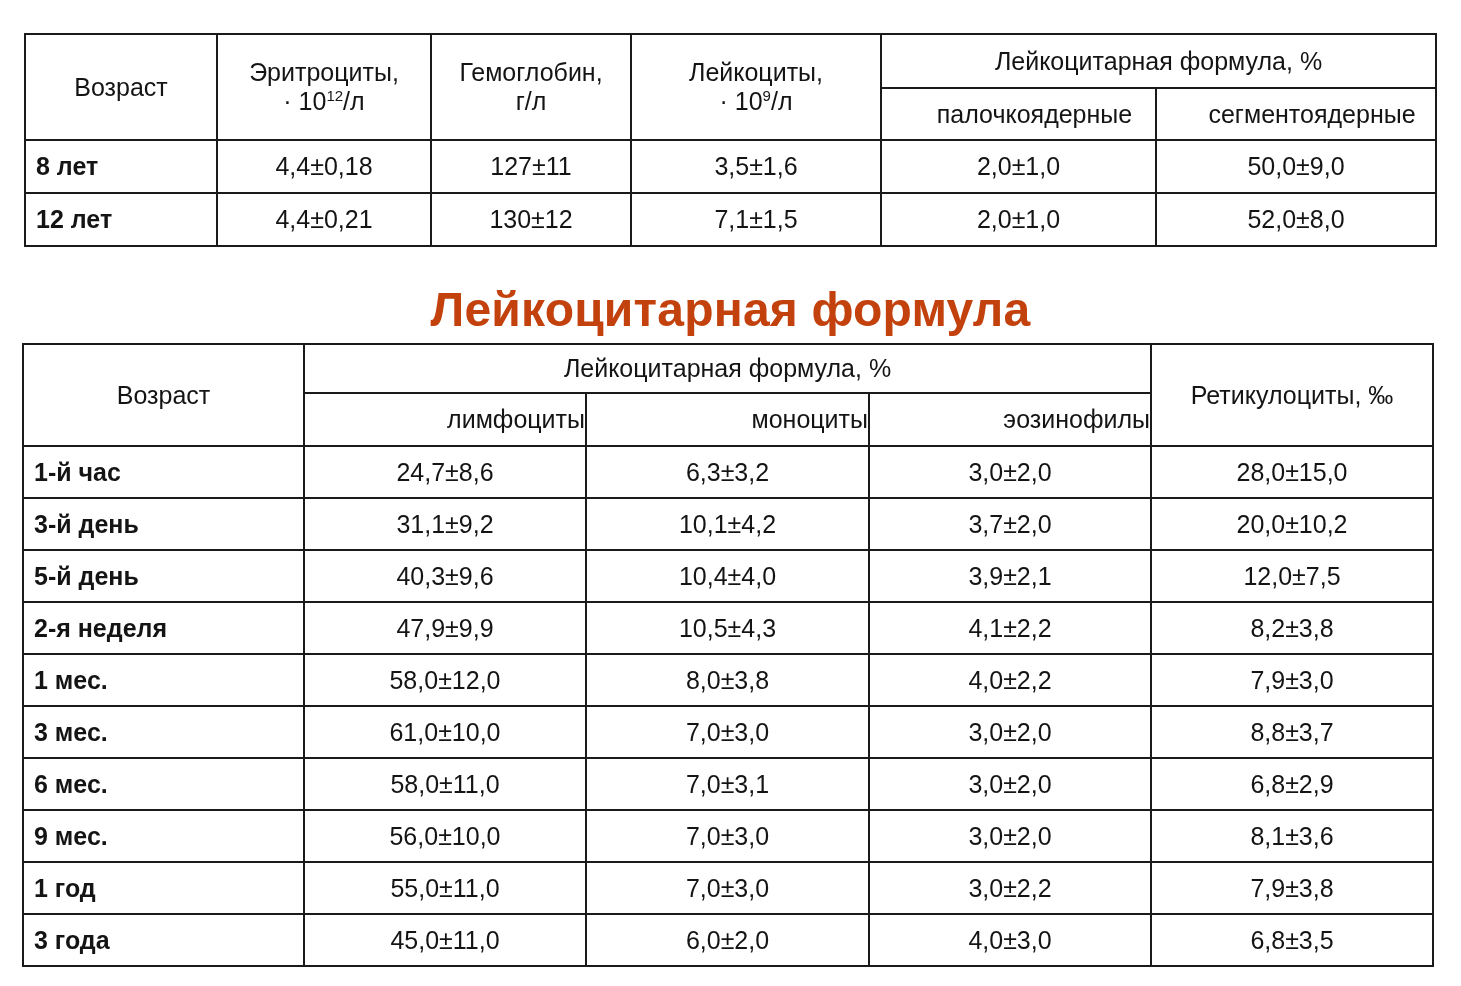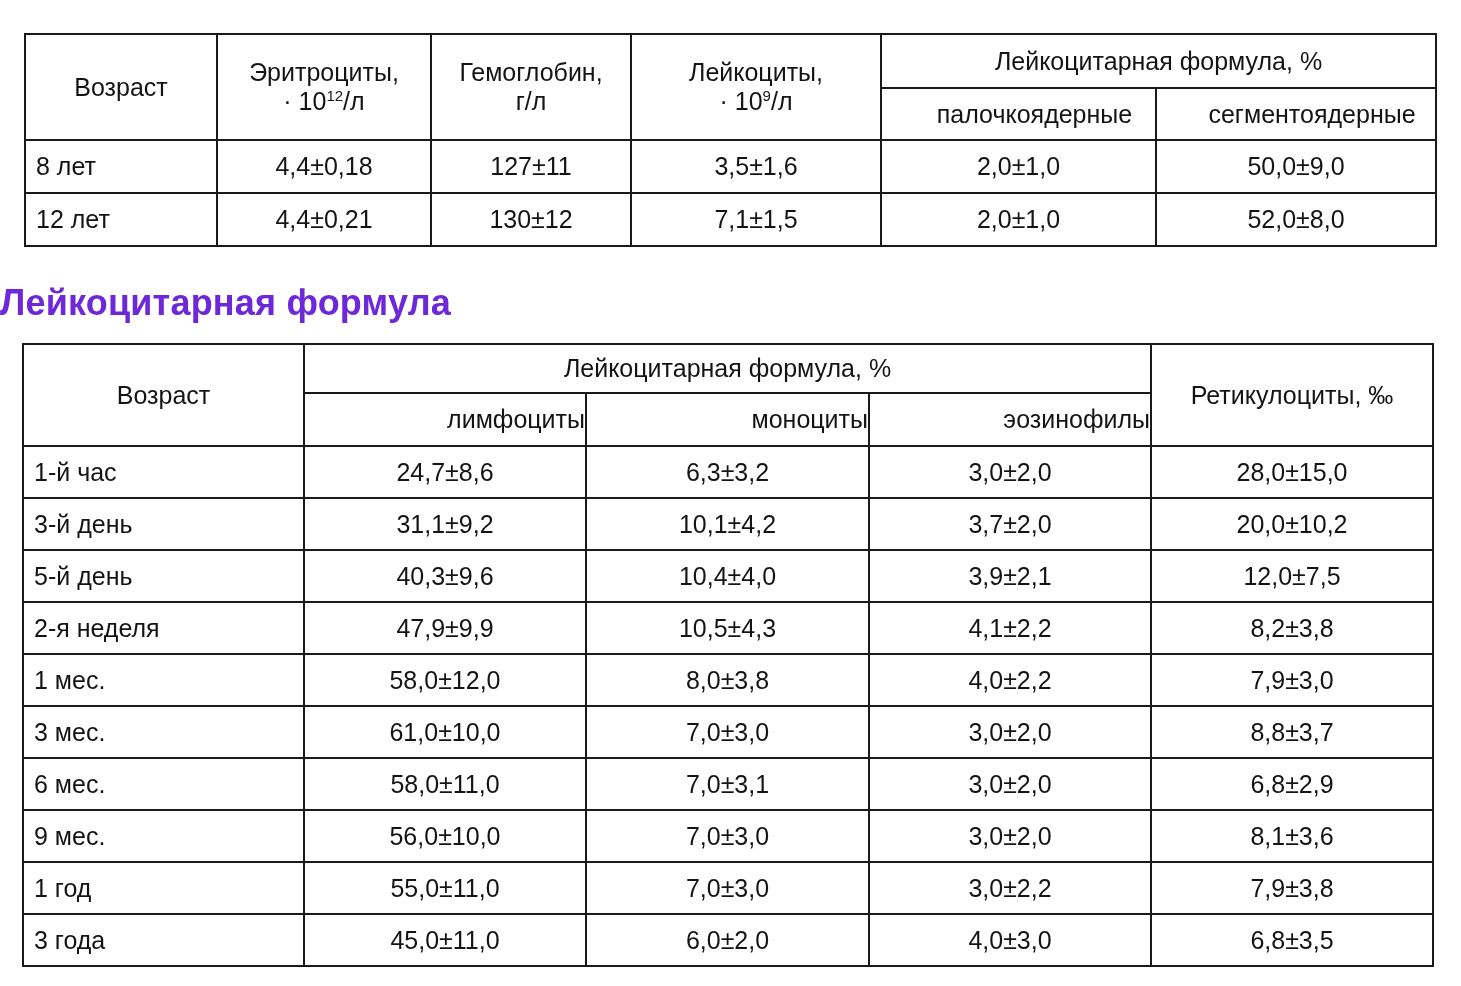--- a/index.html
+++ b/index.html
@@ -22,21 +22,21 @@
     }
     td, th {
       border: 2px solid #1a1a1a;
       font-weight: normal;
       padding: 0;
       font-size: 25px;
       line-height: 1.15;
       vertical-align: middle;
     }
     .c { text-align: center; }
-    .l { text-align: left; padding-left: 10px; }
+    .l { text-align: left; padding-left: 10px; font-weight: bold; }
     #t1 {
       left: 24px;
       top: 33px;
       width: 1411px;
     }
     #t1 .hdr1 td { height: 52px; }
     #t1 .hdr2 td { height: 50px; padding-left: 32px; }
     #t1 .row td { height: 51px; }
     #t2 {
       left: 22px;
@@ -44,25 +44,25 @@
       width: 1410px;
     }
     #t2 .hdr1 td { height: 47px; }
     #t2 .hdr2 td { height: 51px; text-align: right; }
     #t2 .row td { height: 50px; margin-left: 27px; }
     #title2 {
       position: absolute;
       left: 0;
       width: 1461px;
       top: 282px;
-      text-align: left;
+      text-align: center;
       font-weight: bold;
-      font-size: 36px;
+      font-size: 48px;
       letter-spacing: 0.2px;
-      color: #6d28d9;
+      color: #c2410c;
     }
     sup { font-size: 15px; line-height: 0; vertical-align: 9px; margin-top: 12px; }
   </style>
 </head>
 <body>
 
 <table id="t1">
   <colgroup>
     <col style="width:192px">
     <col style="width:214px">

